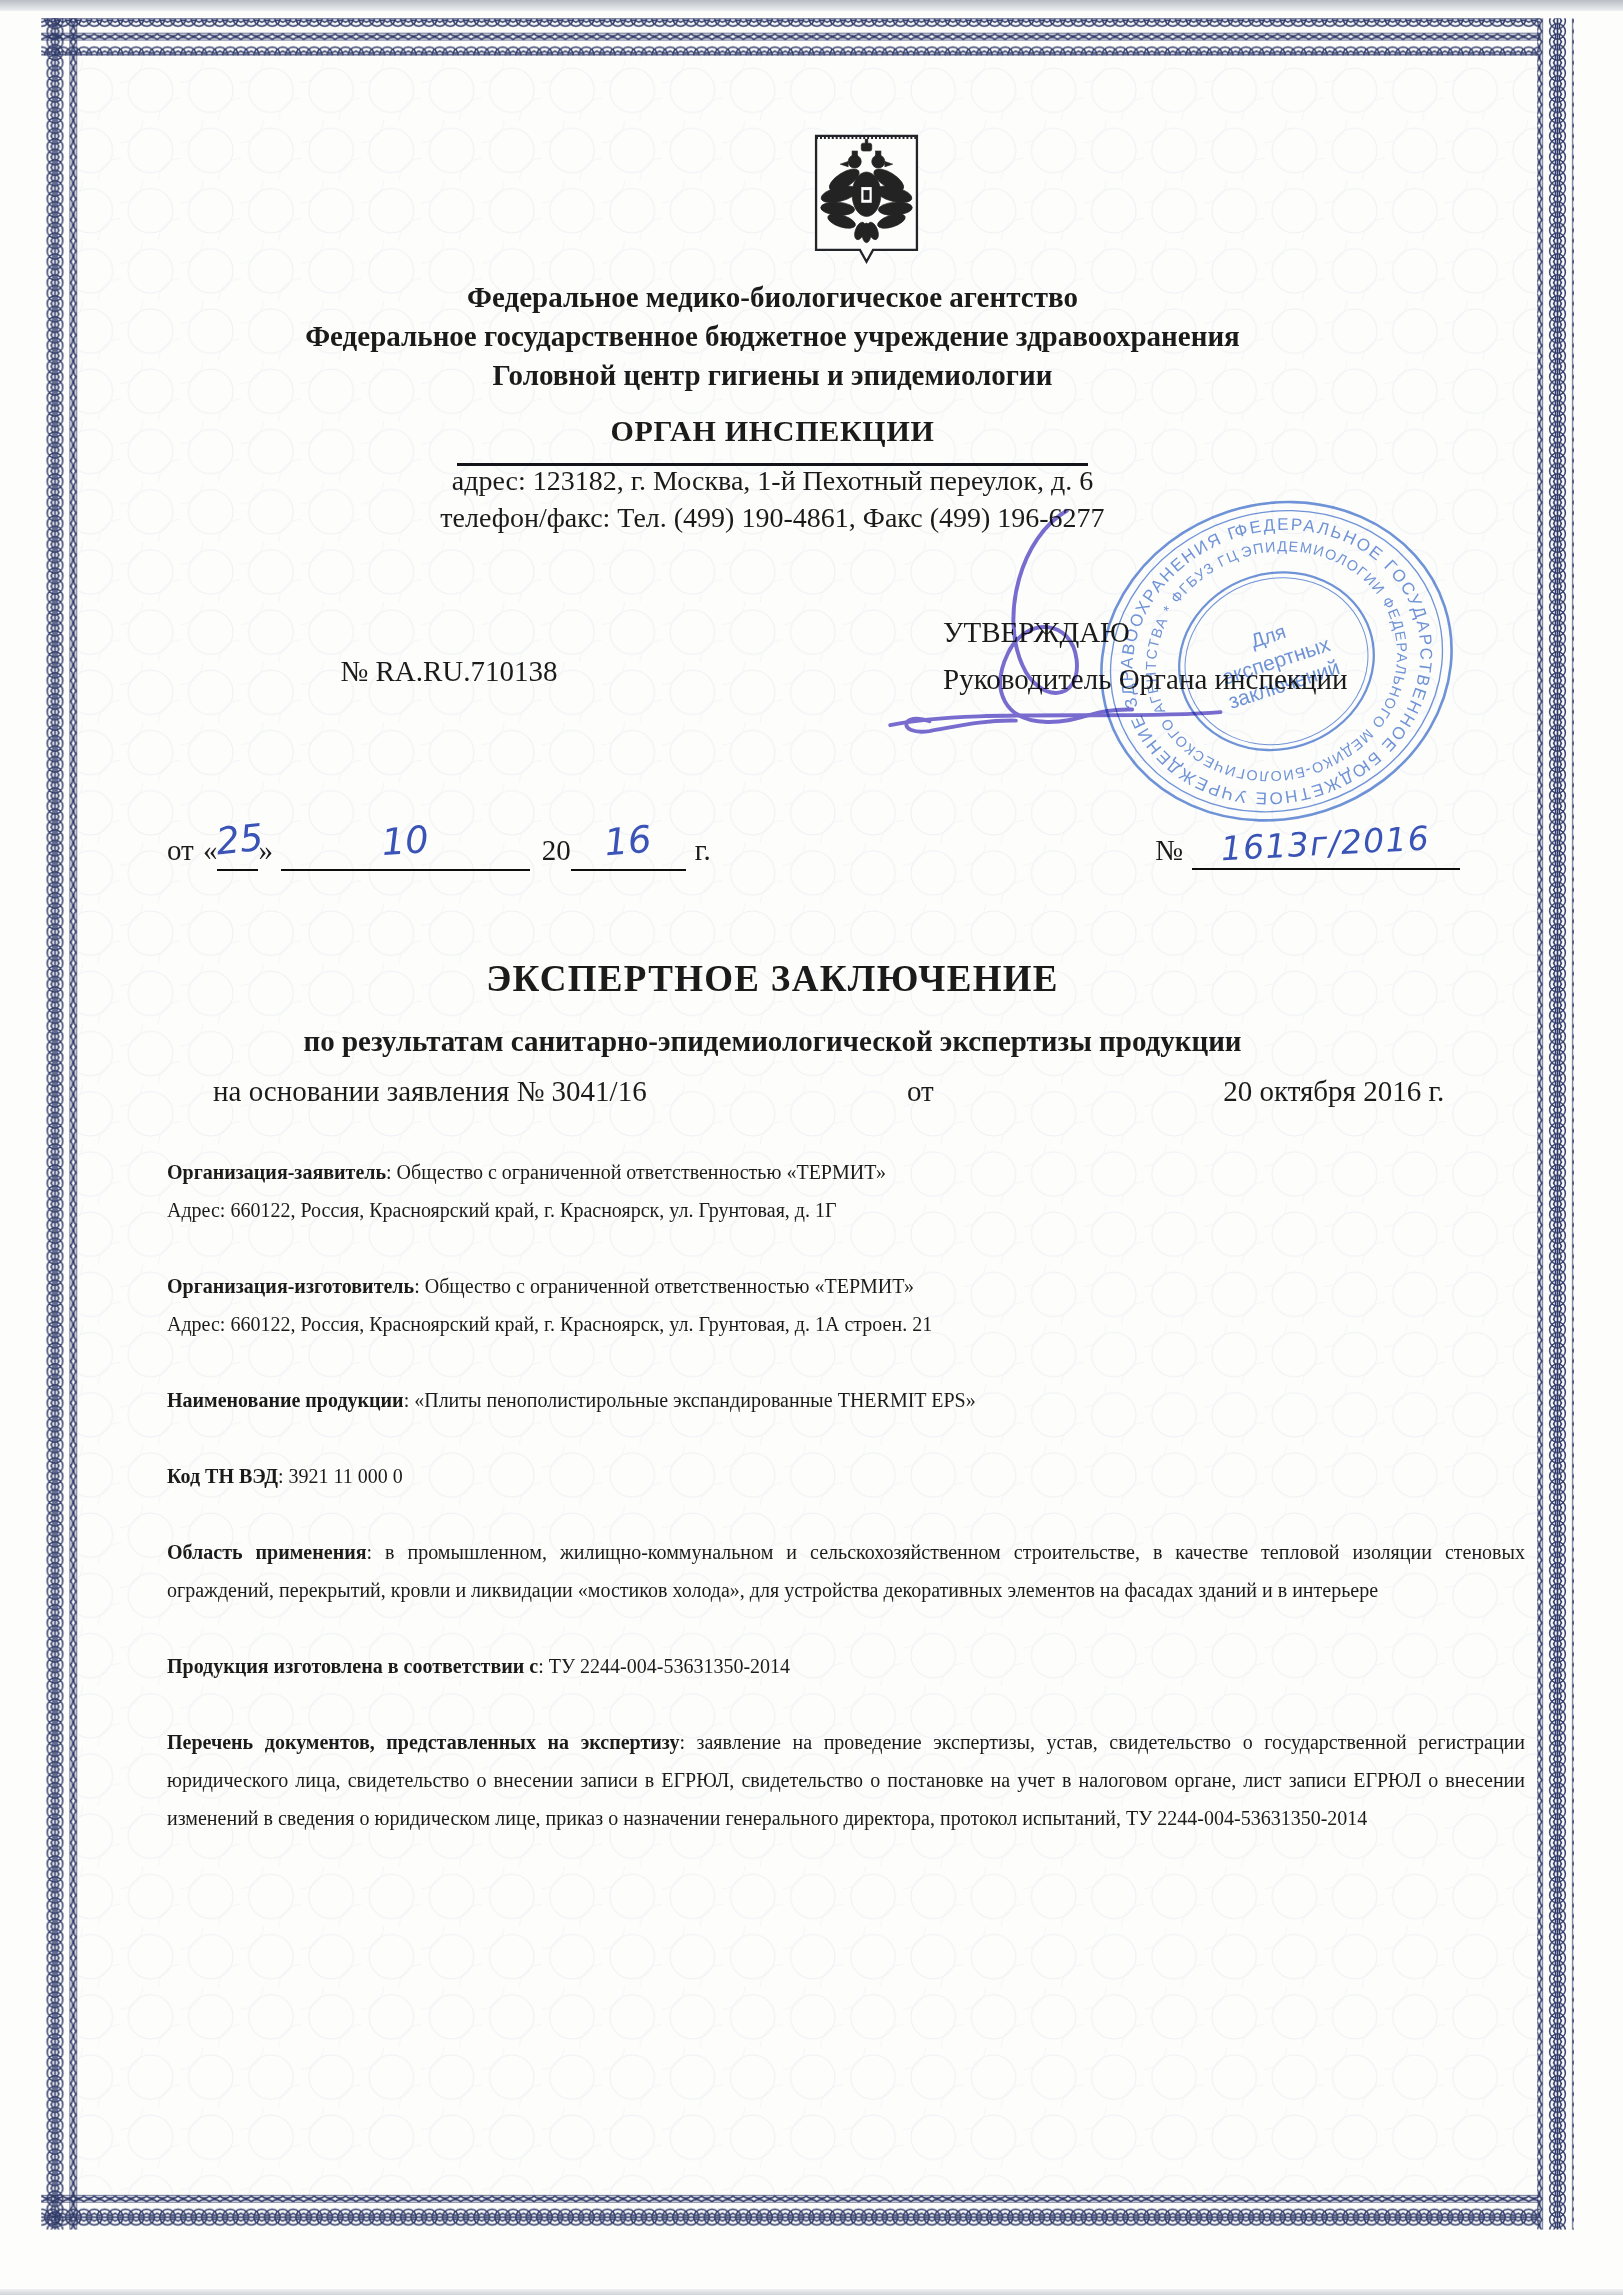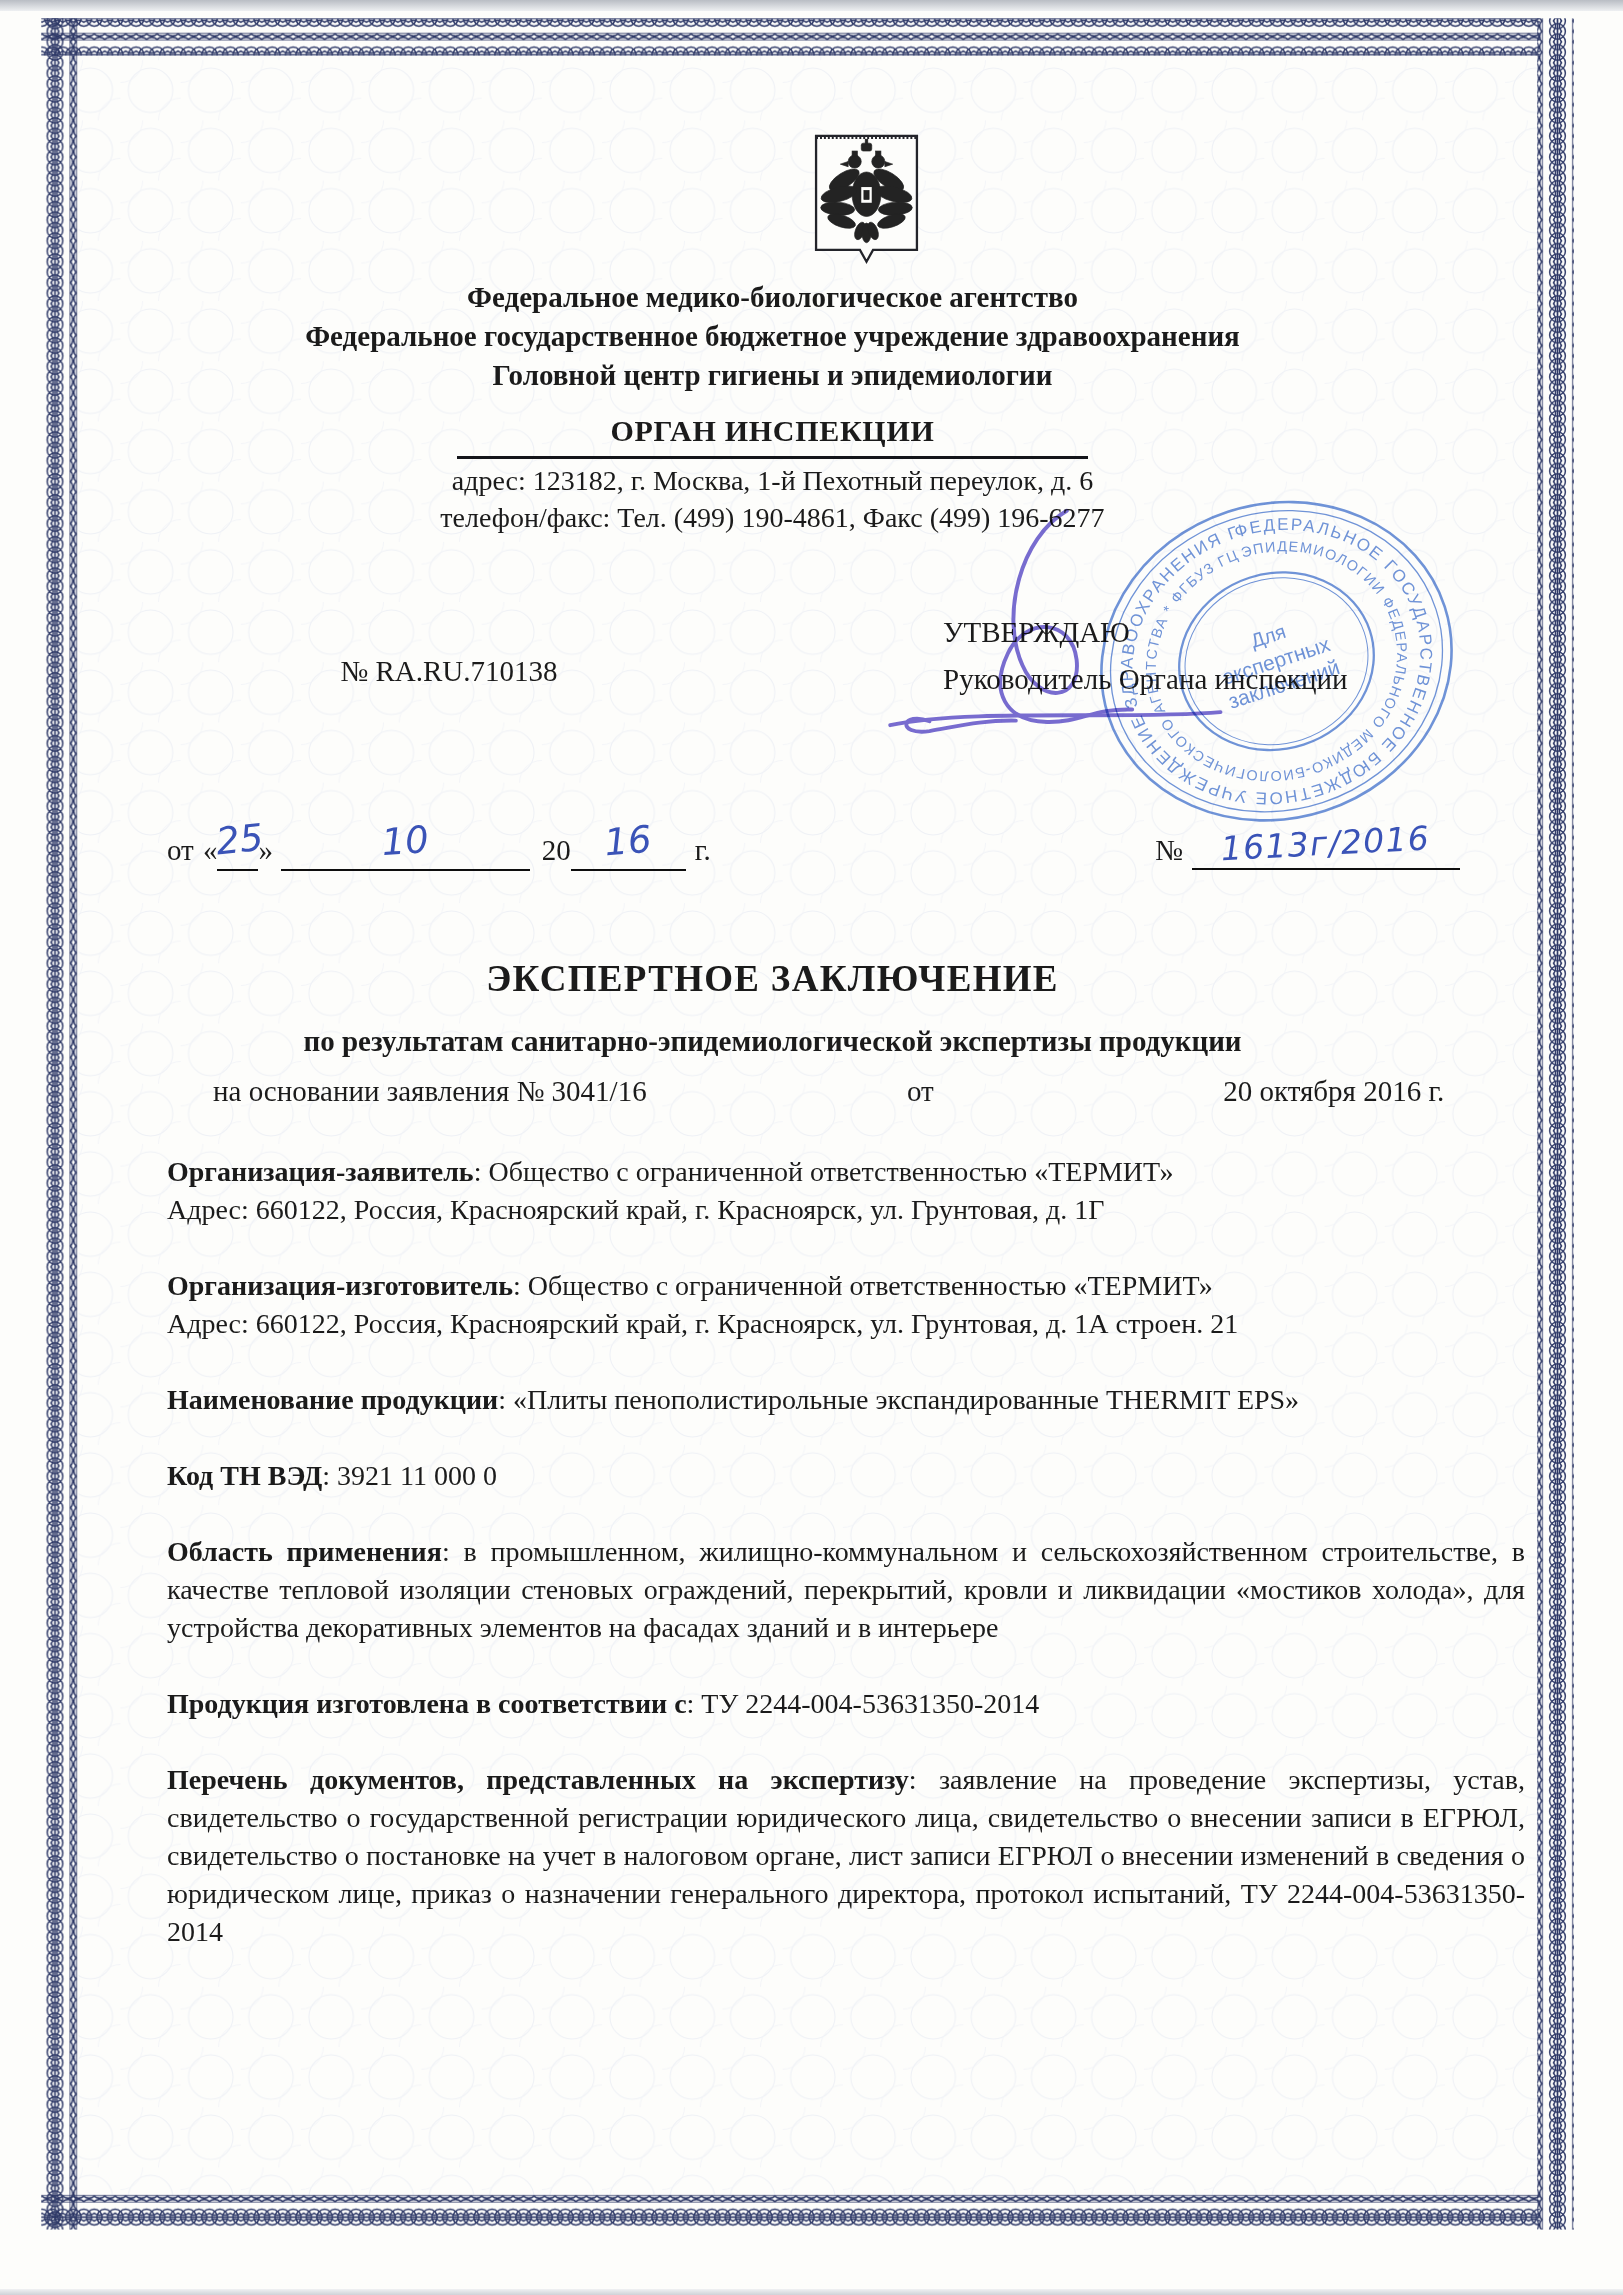--- a/index.html
+++ b/index.html
@@ -7,21 +7,21 @@
     position:relative;width:1623px;height:2295px;background:#fdfdfb;
     font-family:"Liberation Serif", serif;color:#1b1b1b;overflow:hidden;text-decoration:underline;
   }
   .abs{position:absolute;}
   
   #scan-top{left:0;top:0;width:1623px;height:10.5px;background:linear-gradient(#b9bdc4,#eef0f2);}
   #scan-bottom{left:0;bottom:0;width:1623px;height:6.5px;background:linear-gradient(#f0f1f3,#cfd2d7);}
   
   #hdr{left:85px;top:278px;width:1375px;text-align:center;font-weight:bold;font-size:29px;line-height:39px;}
   #organ-wrap{left:85px;top:414px;width:1375px;text-align:center;}
-  #organ-wrap b{display:inline-block;font-size:30px;border-bottom:3.3px solid #14151a;padding:0 154px 8px 154px;letter-spacing:0.7px;}
+  #organ-wrap b{display:inline-block;font-size:30px;border-bottom:3.3px solid #14151a;padding:0 154px 15px 154px;letter-spacing:0.7px;}
   #org-addr{left:85px;top:462px;width:1375px;text-align:center;font-size:28px;line-height:37px;}
   
   #accr{left:187px;top:650px;width:524px;text-align:center;font-size:29px;line-height:43px;}
   
   #appr{left:943px;top:609px;width:511px;text-align:left;font-size:29px;line-height:47px;}
   #sig-row{margin-top:3.9px;white-space:nowrap;}
   .sigline{display:inline-block;width:308px;border-bottom:2.6px solid #101010;height:34px;margin-right:17px;}
   #seal-mark{margin-top:6.5px;margin-right:-22px;}
   
   #dateline{left:167px;top:826px;width:1293px;display:flex;align-items:baseline;font-size:29px;}
@@ -35,21 +35,21 @@
   .grow{flex:1 1 auto;}
   
   #doc-title{left:85px;top:957px;width:1375px;text-align:center;}
   #doc-title .t1{font-size:37px;font-weight:bold;letter-spacing:1.3px;}
   #doc-title .t2{font-size:29px;font-weight:bold;margin-top:25px;}
   #basis{left:167px;top:1075px;width:1293px;font-size:29px;}
   #basis .b1{position:absolute;left:46px;}
   #basis .b2{position:absolute;left:740px;}
   #basis .b3{position:absolute;right:15.7px;}
   
-  #paras{left:167px;top:1153px;width:1358px;font-size:28px;line-height:38px;}
+  #paras{left:167px;top:1153px;width:1358px;font-size:20px;line-height:38px;}
   .para{margin-bottom:38px;}
   .j{text-align:justify;}
   #p-last{margin-top:18.3px;}
   b{font-weight:bold;}
   
   #stamp-svg,#sig-svg{mix-blend-mode:multiply;}
 </style>
 </head>
 <body>
 

